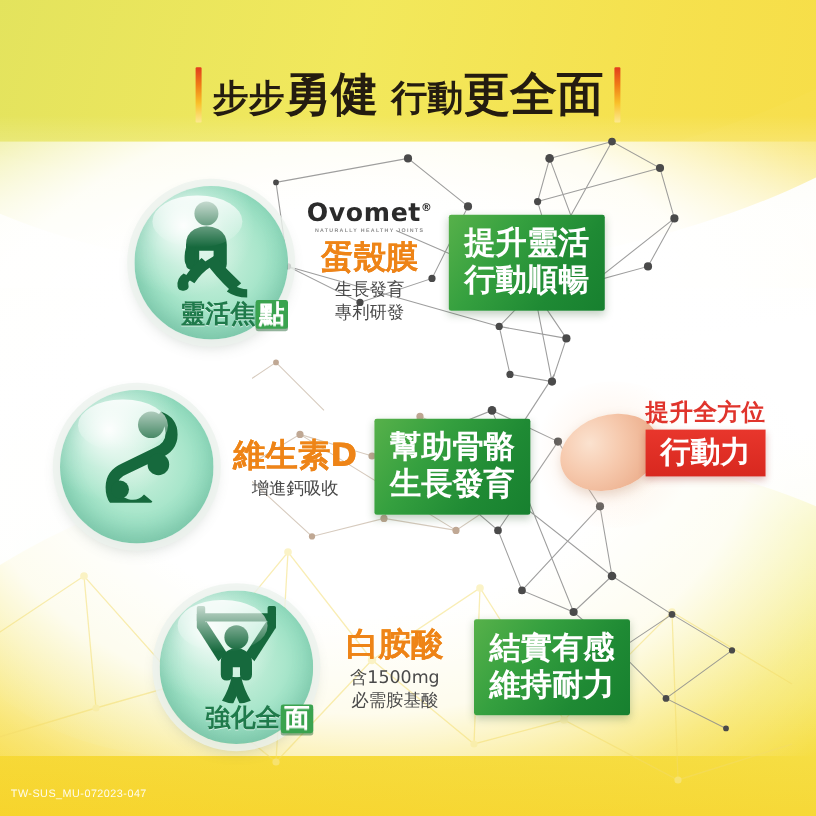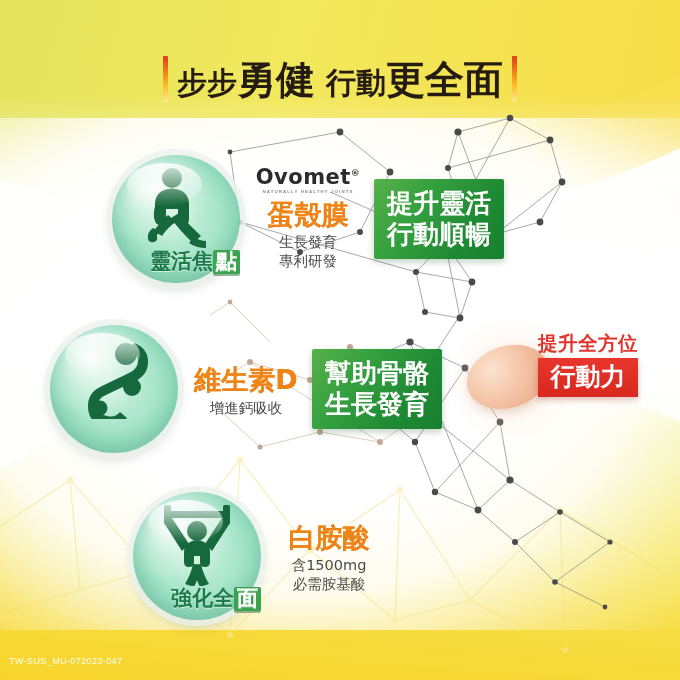--- a/index.html
+++ b/index.html
@@ -280,20 +280,24 @@
         </svg>
       </div>
       <div class="badge-label"><span>強化全</span><span class="hl-char">面</span></div>
     </div>
 
     <div class="mid">
       <div class="mid-title">白胺酸</div>
       <div class="mid-sub"><span>含1500mg</span><br><span>必需胺基酸</span></div>
     </div>
 
+    <div class="callout">
+      <div>結實有感</div>
+      <div>維持耐力</div>
+    </div>
   </div>
 
   <div class="egg-glow"></div>
   <div class="egg"></div>
 
   <div class="redblock">
     <div class="red-top">提升全方位</div>
     <div class="red-box">行動力</div>
   </div>
 

